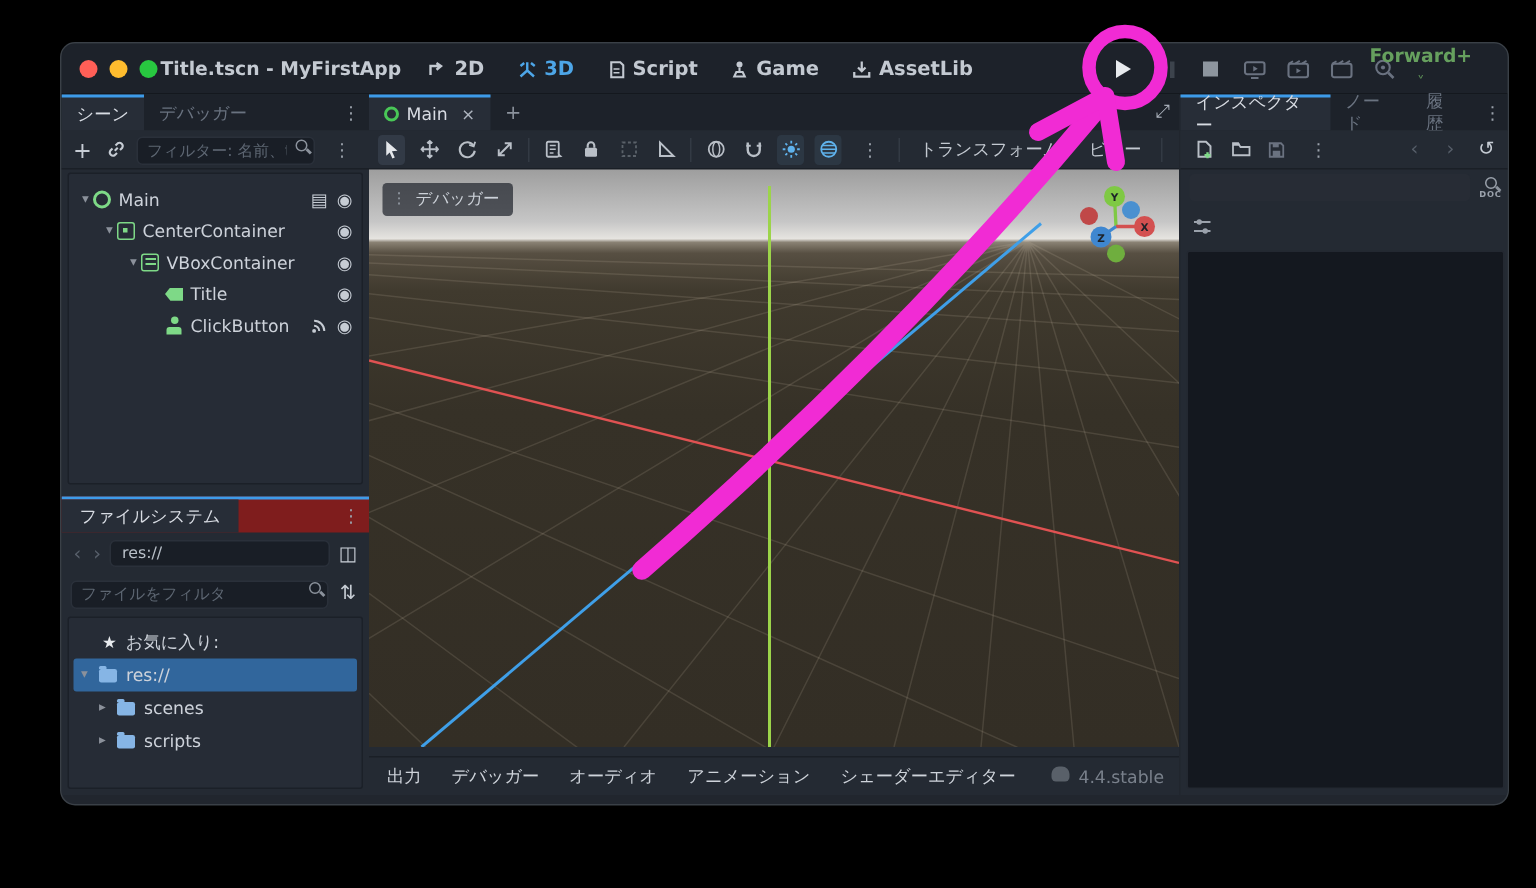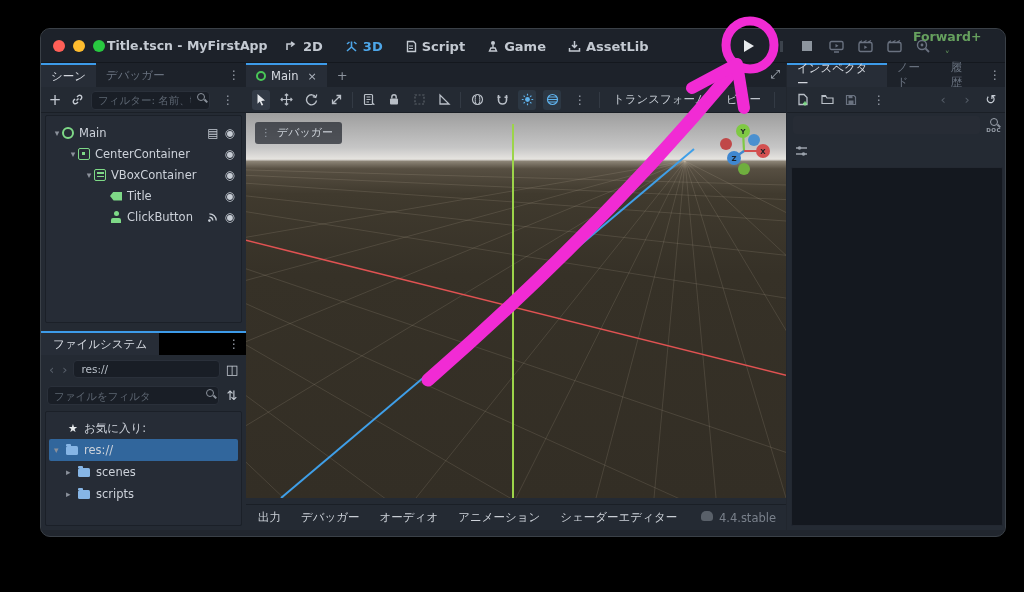--- a/index.html
+++ b/index.html
@@ -56,21 +56,21 @@
   .ni-center { border:1.5px solid #7ed987; border-radius:2px; }
   .ni-center::after { content:""; position:absolute; left:3px; top:3px; width:3px; height:3px; background:#7ed987; }
   .ni-vbox { border:1.5px solid #7ed987; border-radius:2px; }
   .ni-vbox::after { content:""; position:absolute; left:1.5px; right:1.5px; top:2px; height:5px;
     background:repeating-linear-gradient(to bottom,#7ed987 0 1.5px,transparent 1.5px 3.5px); }
   .ni-label { background:#7ed987; height:9px; margin-top:1px; clip-path:polygon(0 50%,30% 0,100% 0,100% 100%,30% 100%); }
   .ni-button::before { content:""; position:absolute; left:3.5px; top:0; width:5px; height:5px; border-radius:50%; background:#7ed987; }
   .ni-button::after { content:""; position:absolute; left:1px; bottom:0; width:10px; height:5px; border-radius:2px 2px 0 0; background:#7ed987; }
   .signal-icon { width:12px; height:12px; }
   
-  .fs-tabbar { position:absolute; left:0; top:268px; width:100%; height:24px; background:#000000;
+  .fs-tabbar { position:absolute; left:0; top:268px; width:100%; height:24px; background:#7f1d1d;
     border-top:2px solid #3d9be9; display:flex; }
   .fs-tab { background:#272d37; color:#d8dce3; font-size:11.5px; display:flex; align-items:center; padding:0 12px; }
   .fs-nav { position:absolute; left:0; top:294px; width:100%; height:24px; display:flex; align-items:center; gap:4px; padding:0 6px; }
   .nav-arrow { color:#58606b; font-size:13px; padding:0 2px; }
   .path-box { flex:1; height:18px; background:#191e26; border:1px solid #2a303a; border-radius:4px;
     color:#b9c0c9; font-size:10.5px; display:flex; align-items:center; padding:0 7px; }
   .fs-filter { position:absolute; left:0; top:320px; width:100%; height:24px; display:flex; align-items:center; gap:5px; padding:0 6px; }
   .fs-tree { position:absolute; left:4px; top:348px; width:197px; bottom:4px; padding-top:5px; }
   .fs-row { height:22px; display:flex; align-items:center; font-size:11.5px; color:#cdd2da; padding-left:8px; }
   .fs-row .chev { color:#8b919b; font-size:9px; width:12px; }

